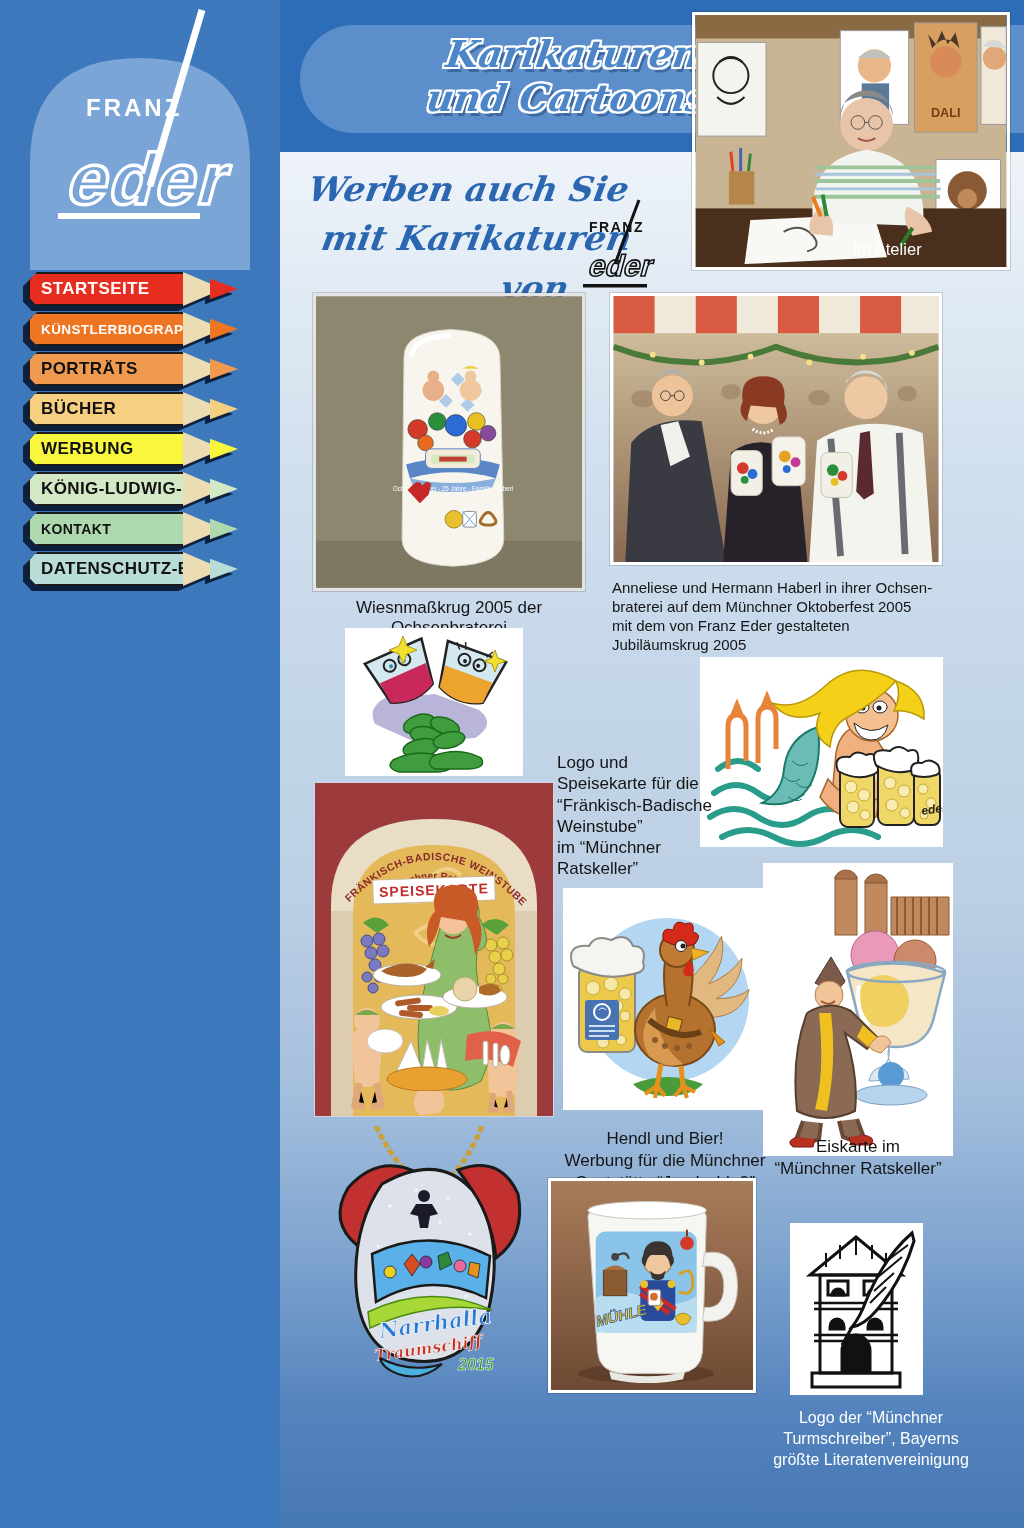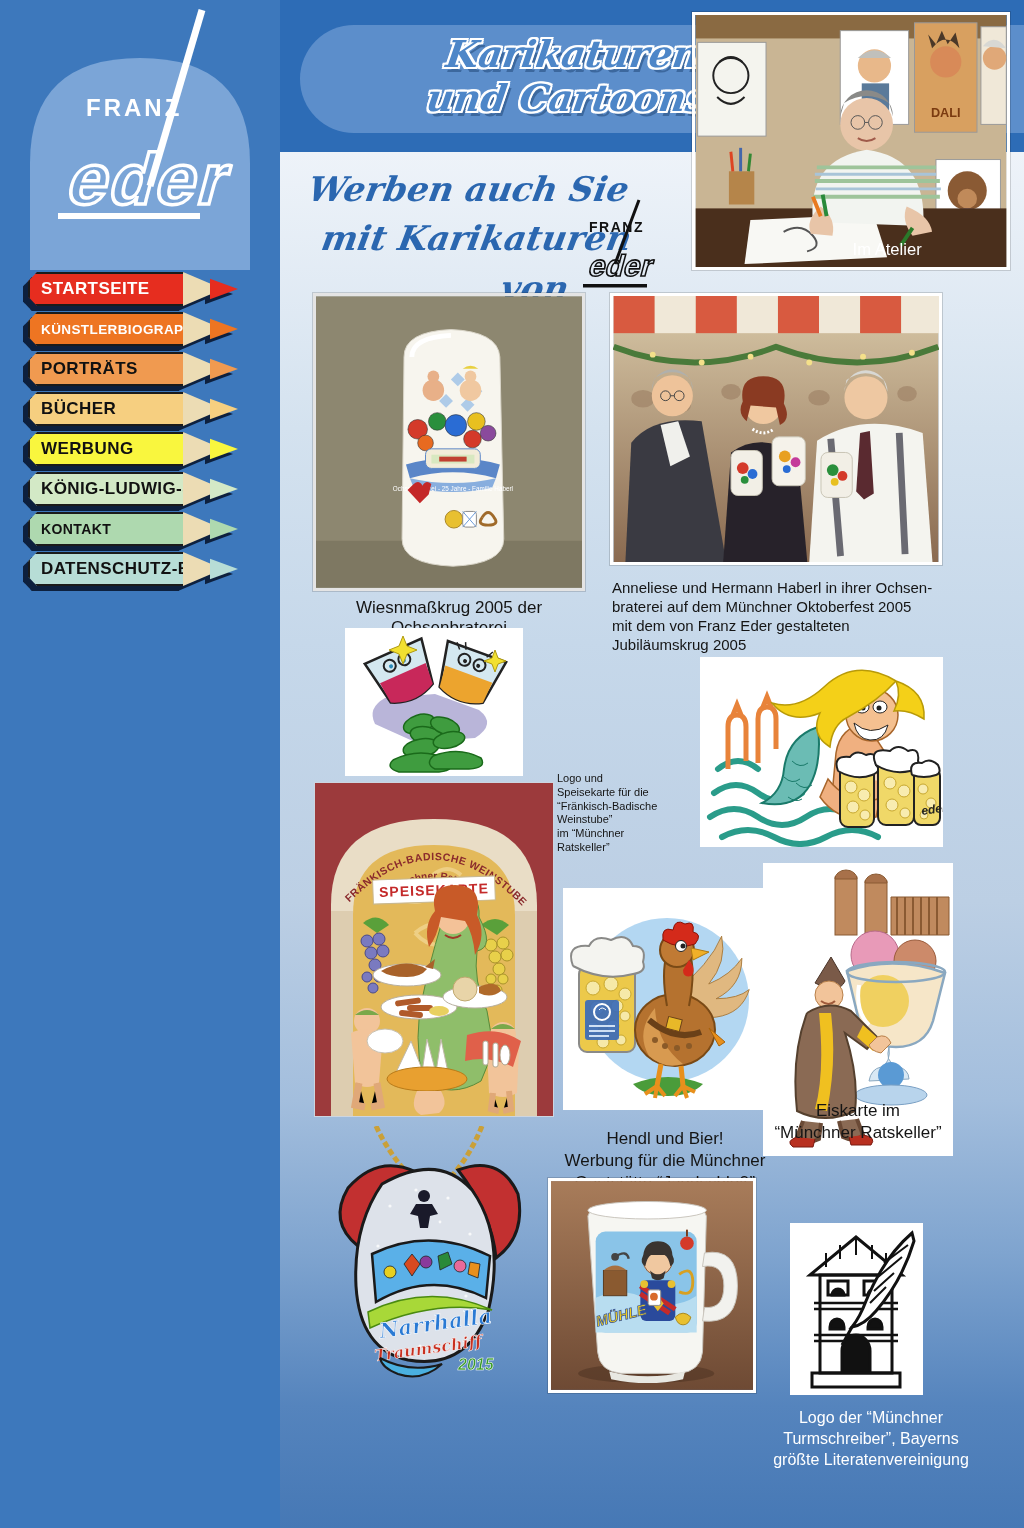--- a/index.html
+++ b/index.html
@@ -412,21 +412,21 @@
             <circle cx="9" cy="20" r="5"></circle>
             <circle cx="17" cy="34" r="5"></circle>
             <circle cx="10" cy="46" r="4"></circle>
           </g>
           <path d="M-2,6 q-4,-14 10,-12 q8,-6 16,2 q4,8 -2,10 q-12,4 -24,0" fill="#fff" stroke="#222" stroke-width="2"></path>
         </g>
     </g>
     <text x="222" y="158" font-size="12" font-style="italic" font-weight="bold" fill="#222" transform="rotate(-8 222 158)">eder</text>
   </svg>
 
-  <div class="cap" style="left:557px;top:772px;width:160px;font-size:11px;line-height:1.25">Logo und
+  <div class="cap" style="left:557px;top:752px;width:160px;font-size:17px;line-height:1.25">Logo und
 Speisekarte für die
 “Fränkisch-Badische
 Weinstube”
 im “Münchner
 Ratskeller”</div>
 
   <svg class="panel" style="left:315px;top:783px;box-shadow:0 0 0 1px #ccd5e0" width="238" height="333" viewBox="0 0 238 333">
     <rect width="238" height="333" fill="#9c3a3c"></rect>
     <path d="M16,333 V122 Q16,36 119,36 Q222,36 222,122 V333 Z" fill="#e9ddc6"></path>
     <rect x="16" y="128" width="22" height="205" fill="#ddcdb0"></rect>
@@ -610,21 +610,21 @@
       <path d="M114,174 q10,-4 14,6 l-10,10 q-10,-2 -12,-8 z" fill="#f2c49a" stroke="#b8804a"></path>
       <path d="M40,258 l-6,16 q10,8 22,2 l2,-16 M76,258 l4,16 q12,6 20,-2 l-6,-16" stroke="#6a4a36" stroke-width="4" fill="#8a6a54"></path>
       <path d="M34,274 q-12,4 -4,10 l20,0 2,-8 M100,272 q14,2 8,10 l-20,0 -2,-8" fill="#b83020" stroke="#7a1a10"></path>
     </g>
   </svg>
 
   <div class="cap ctr" style="left:545px;top:1128px;width:240px;font-size:17px;line-height:1.3">Hendl und Bier!
 Werbung für die Münchner
 Gaststätte “Jagdschloß”</div>
 
-  <div class="cap ctr" style="left:752px;top:1100px;width:212px;font-size:17px;line-height:1.3">Eiskarte im
+  <div class="cap ctr" style="left:752px;top:1136px;width:212px;font-size:17px;line-height:1.3">Eiskarte im
 “Münchner Ratskeller”</div>
 
   <svg style="position:absolute;left:320px;top:1126px" width="215" height="262" viewBox="0 0 215 262">
     <g stroke="#caa038" stroke-width="5" fill="none">
       <path d="M56,0 Q70,30 92,52" stroke-dasharray="6 3"></path>
       <path d="M162,0 Q150,30 130,52" stroke-dasharray="6 3"></path>
     </g>
     <g>
       <path d="M38,120 Q8,96 28,62 Q58,28 96,46 Q74,64 64,96 Q58,116 38,120 Z" fill="#c23030" stroke="#1a1a1a" stroke-width="3"></path>
       <path d="M138,44 Q180,28 198,68 Q206,110 176,132 Q172,88 138,44 Z" fill="#c23030" stroke="#1a1a1a" stroke-width="3"></path>

